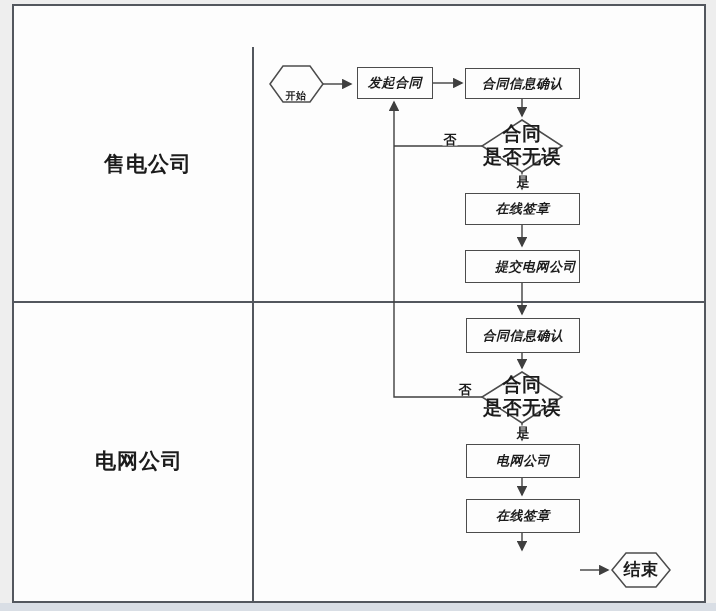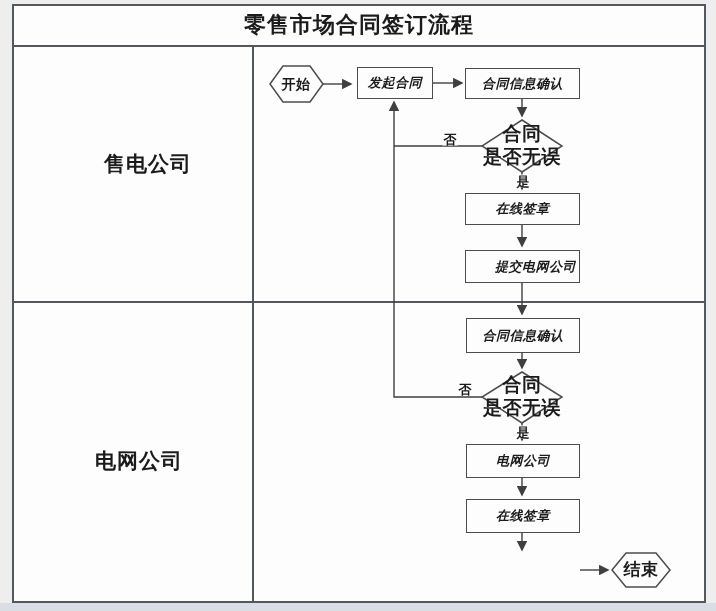--- a/index.html
+++ b/index.html
@@ -50,23 +50,20 @@
 </style>
 </head>
 <body>
 
 <div class="canvas">
 
   <div class="bottom-strip"></div>
 
   <div class="frame"></div>
 
-  <div class="title-bar">
-    <span class="title-text">零售市场合同签订流程</span>
-  </div>
 
   <div class="v-divider"></div>
   <div class="h-divider"></div>
 
   <div class="lane-label" style="left:148px; top:164px;">售电公司</div>
   <div class="lane-label" style="left:139px; top:461px;">电网公司</div>
 
   <svg class="overlay" viewBox="0 0 716 611">
     <defs>
       <marker id="arrow" viewBox="0 0 10 10" refX="8.5" refY="5" markerWidth="7.5" markerHeight="7.5" orient="auto-start-reverse">
@@ -96,21 +93,21 @@
   </svg>
 
   <div class="node" style="left:357px; top:67px; width:76px; height:32px;">发起合同</div>
   <div class="node" style="left:465px; top:68px; width:115px; height:31px;">合同信息确认</div>
   <div class="node" style="left:465px; top:193px; width:115px; height:32px;">在线签章</div>
   <div class="node" style="left:465px; top:250px; width:115px; height:33px;padding-left:26px;">提交电网公司</div>
   <div class="node" style="left:466px; top:318px; width:114px; height:35px;">合同信息确认</div>
   <div class="node" style="left:466px; top:444px; width:114px; height:34px;">电网公司</div>
   <div class="node" style="left:466px; top:499px; width:114px; height:34px;">在线签章</div>
 
-  <div class="shape-label" style="left:296px; top:84px; font-size:14px;">开始</div>
+  <div class="shape-label" style="left:296px; top:96px; font-size:10px;">开始</div>
   <div class="shape-label" style="left:641px; top:570px; font-size:17px;">结束</div>
 
   <div class="shape-label" style="left:522px; top:146px;">
     <span style="display:block;">合同</span>
     <span style="display:block;">是否无误</span>
   </div>
   <div class="shape-label" style="left:522px; top:397px;">
     <span style="display:block;">合同</span>
     <span style="display:block;">是否无误</span>
   </div>

